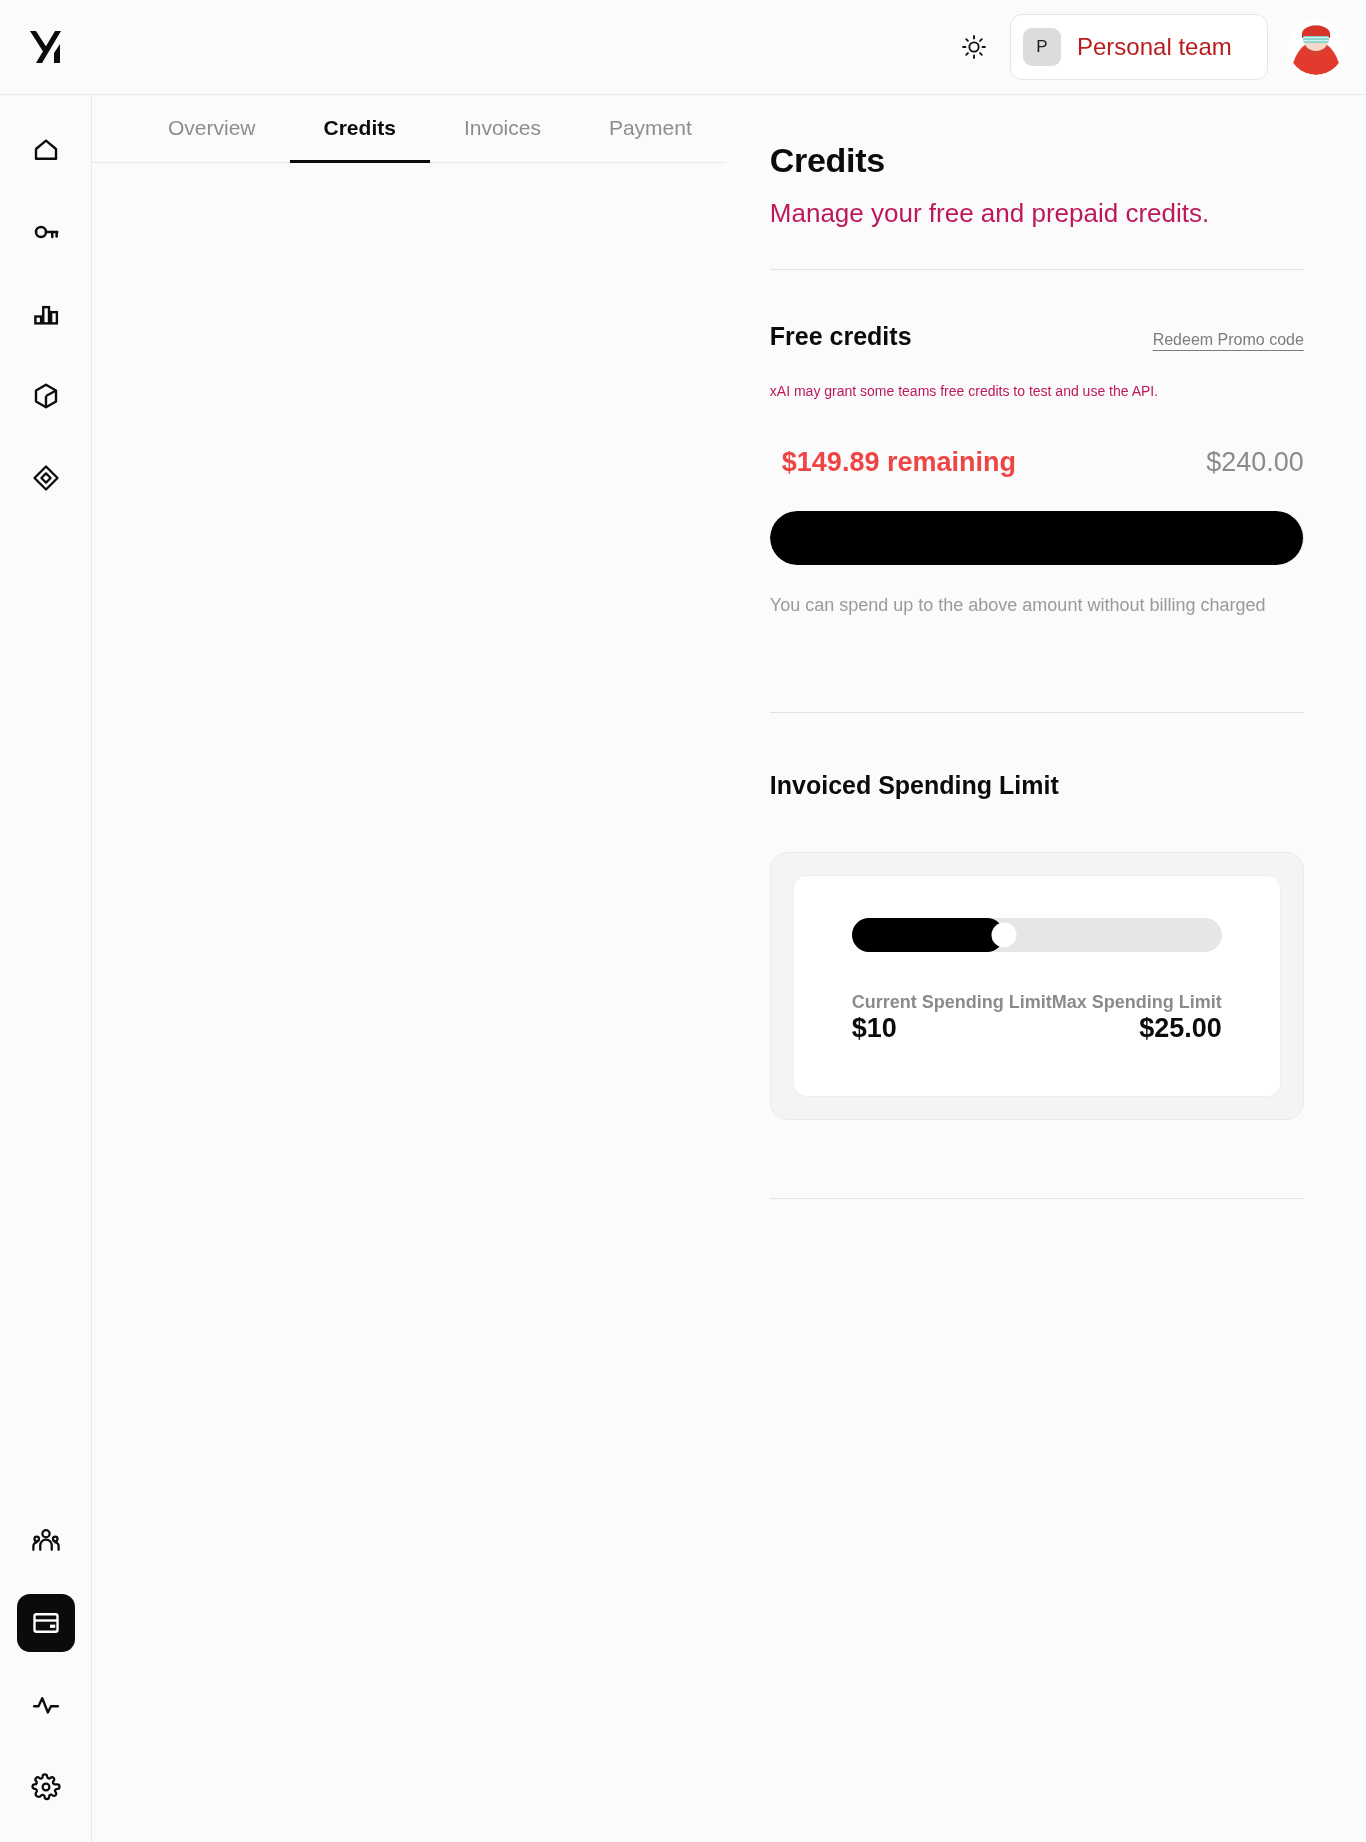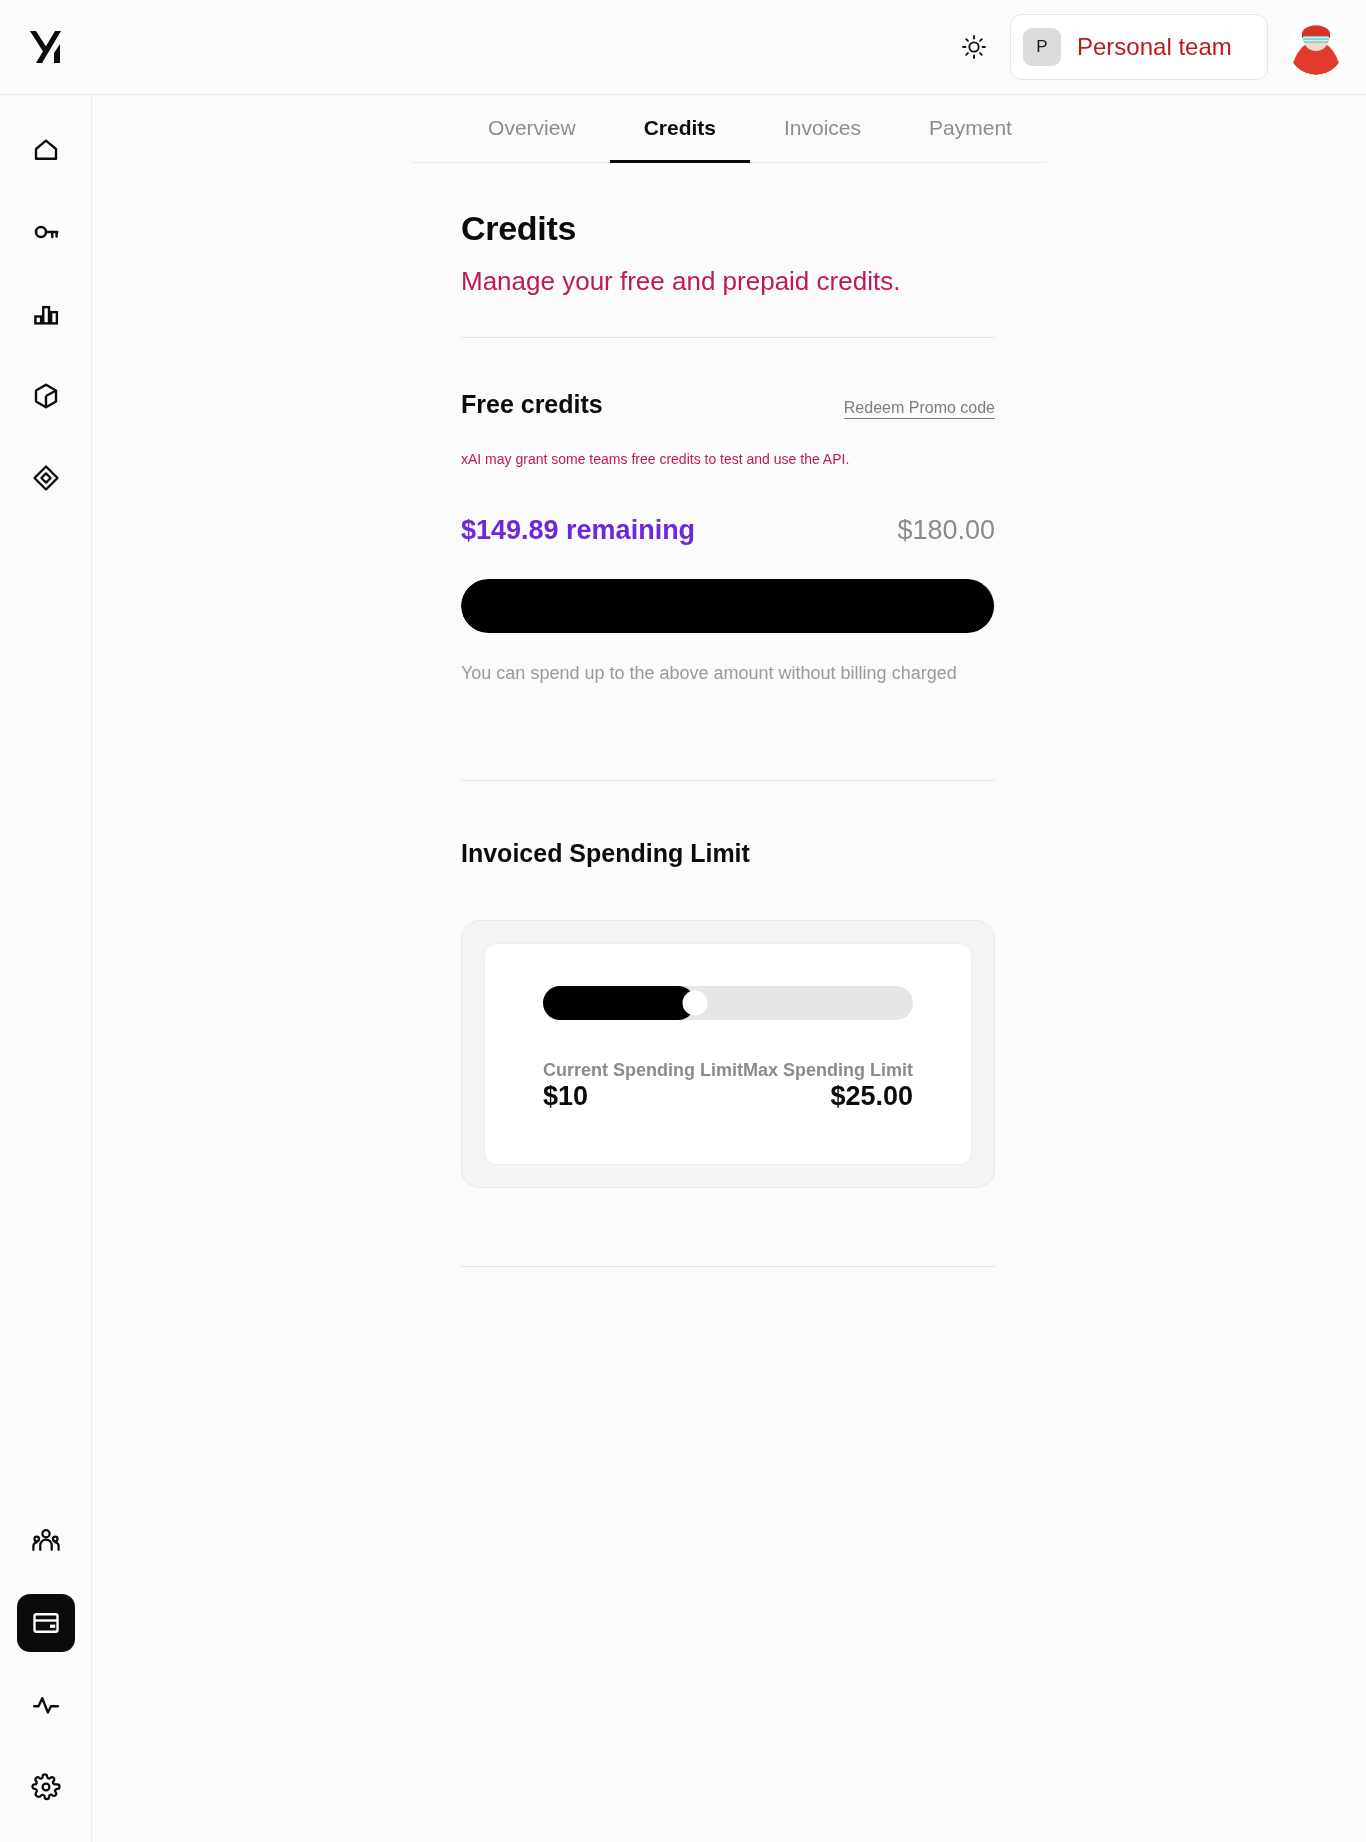--- a/index.html
+++ b/index.html
@@ -83,21 +83,21 @@
     margin-bottom: 24px;
     cursor: pointer;
     color: #0b0b0b;
   }
   .side-icon.active { background: #0b0b0b; color: #fff; }
   .sidebar-bottom { margin-top: auto; display: flex; flex-direction: column; align-items: center; }
   .sidebar-bottom .side-icon { margin-bottom: 24px; }
   .sidebar-bottom .side-icon:last-child { margin-bottom: 0; }
 
   
-  .main { flex: 1; min-width: 0; display: flex; flex-direction: column; background: #fbfbfb; align-items: center; }
+  .main { flex: 1; min-width: 0; display: flex; flex-direction: row; background: #fbfbfb; }
   .tabs {
     height: 68px;
     flex: 0 0 68px;
     display: flex;
     align-items: stretch;
     padding-left: 42px;
     border-bottom: 1px solid #e9e9e9;
   }
   .tab {
     display: flex; align-items: center; justify-content: center;
@@ -132,21 +132,21 @@
     font-size: 14px; color: #be185d;
     margin-top: 30px;
     line-height: 1.55;
     max-width: 670px;
   }
 
   .amount-row {
     display: flex; align-items: baseline; justify-content: space-between;
     margin-top: 44px;
   }
-  .amount-left { font-size: 27px; font-weight: 700; color: #6d28d9; }
+  .amount-left { font-size: 27px; font-weight: 700; color: #ef4444; margin-left: 12px; }
   .amount-right { font-size: 27px; color: #8b8b8b; }
 
   .progress-track {
     margin-top: 33px;
     height: 54px;
     border-radius: 27px;
     background: #e9e9e9;
     overflow: hidden;
   }
   .progress-fill { height: 100%; background: #000; border-radius: 27px; }
@@ -348,21 +348,21 @@
         <div class="section">
           <div class="section-head">
             <div class="section-title">Free credits</div>
             <div class="promo-link">Redeem Promo code</div>
           </div>
 
           <div class="section-desc">xAI may grant some teams free credits to test and use the API.</div>
 
           <div class="amount-row">
             <div class="amount-left">$149.89 remaining</div>
-            <div class="amount-right">$180.00</div>
+            <div class="amount-right">$240.00</div>
           </div>
 
           <div class="progress-track">
             <div class="progress-fill" id="credits-fill" style="width: 99.9%;"></div>
           </div>
 
           <div class="hint">You can spend up to the above amount without billing charged</div>
         </div>
 
         <div class="divider2"></div>

